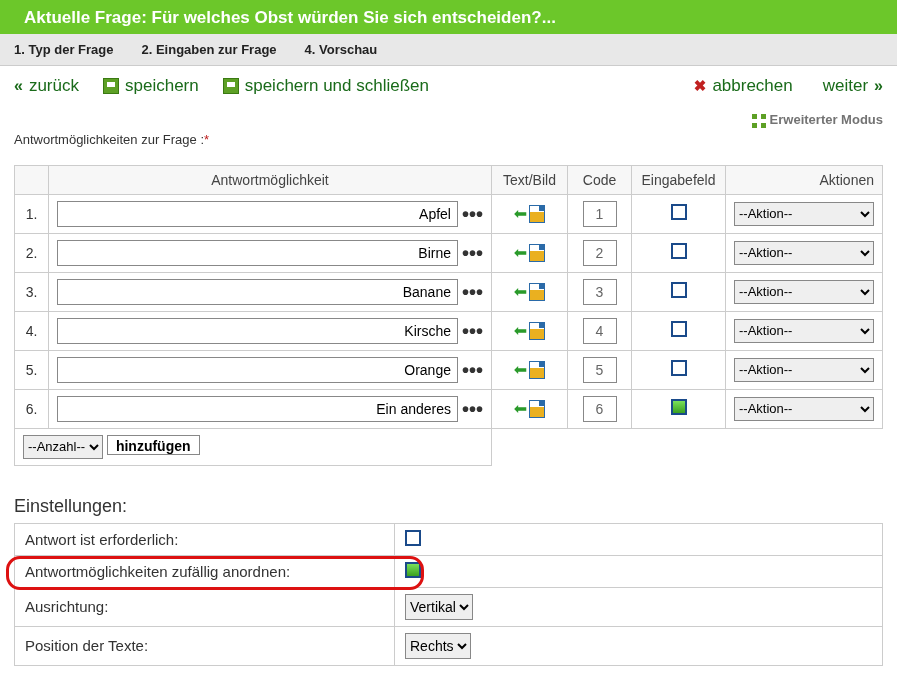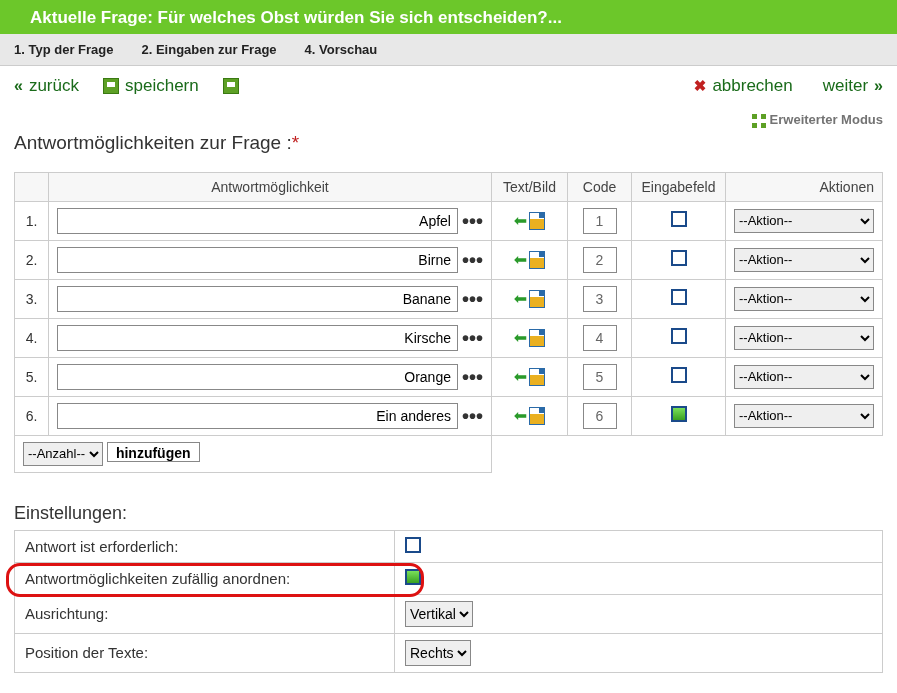--- a/index.html
+++ b/index.html
@@ -7,21 +7,21 @@
   margin: 0;
   font-family: Arial, Helvetica, sans-serif;
   font-size: 14px;
   color: #333;
   background: #fff;
   width: 897px;
 }
 .header-bar {
   background: #6cc72a;
   color: #fff;
-  padding: 8px 12px 6px 30px;
+  padding: 8px 12px 6px 24px;
   font-size: 17px;
   font-weight: bold;
 }
 .tabs {
   display: flex;
   background: #e8e8e8;
   border-bottom: 1px solid #ccc;
 }
 .tab {
   padding: 8px 14px;
@@ -68,21 +68,21 @@
   text-align: right;
   padding: 6px 14px 4px;
   color: #737373;
   font-weight: bold;
   font-size: 13px;
 }
 .ext-icon{display:inline-block;width:14px;height:14px;position:relative;margin-right:4px;vertical-align:middle;}
 .ext-icon span{position:absolute;width:5px;height:5px;background:#5da025;}
 .section-label {
   padding: 0 14px 6px;
-  font-size: 19px;
+  font-size: 13px;
 }
 .req{color:#c02020;}
 .main-table {
   border-collapse: collapse;
   margin: 12px 14px;
   width: calc(100% - 28px);
 }
 .main-table th, .main-table td {
   border: 1px solid #ccc;
   padding: 6px 8px;
@@ -138,20 +138,21 @@
 </div>
 
 <div class="toolbar">
   <span class="chev-left">«</span>
   <span class="tb-link">zurück</span>
   <span style="width:12px"></span>
   <span class="save-icon"></span>
   <span class="tb-link">speichern</span>
   <span style="width:12px"></span>
   <span class="save-icon"></span>
+  <span class="tb-link">speichern und schließen</span>
   <span class="spacer"></span>
   <span class="x-icon">✖</span>
   <span class="tb-link" style="color:#1a6b1a">abbrechen</span>
   <span style="width:18px"></span>
   <span class="tb-link">weiter</span>
   <span class="chev-right">»</span>
 </div>
 
 <div class="ext-mode">
   <span class="ext-icon">

